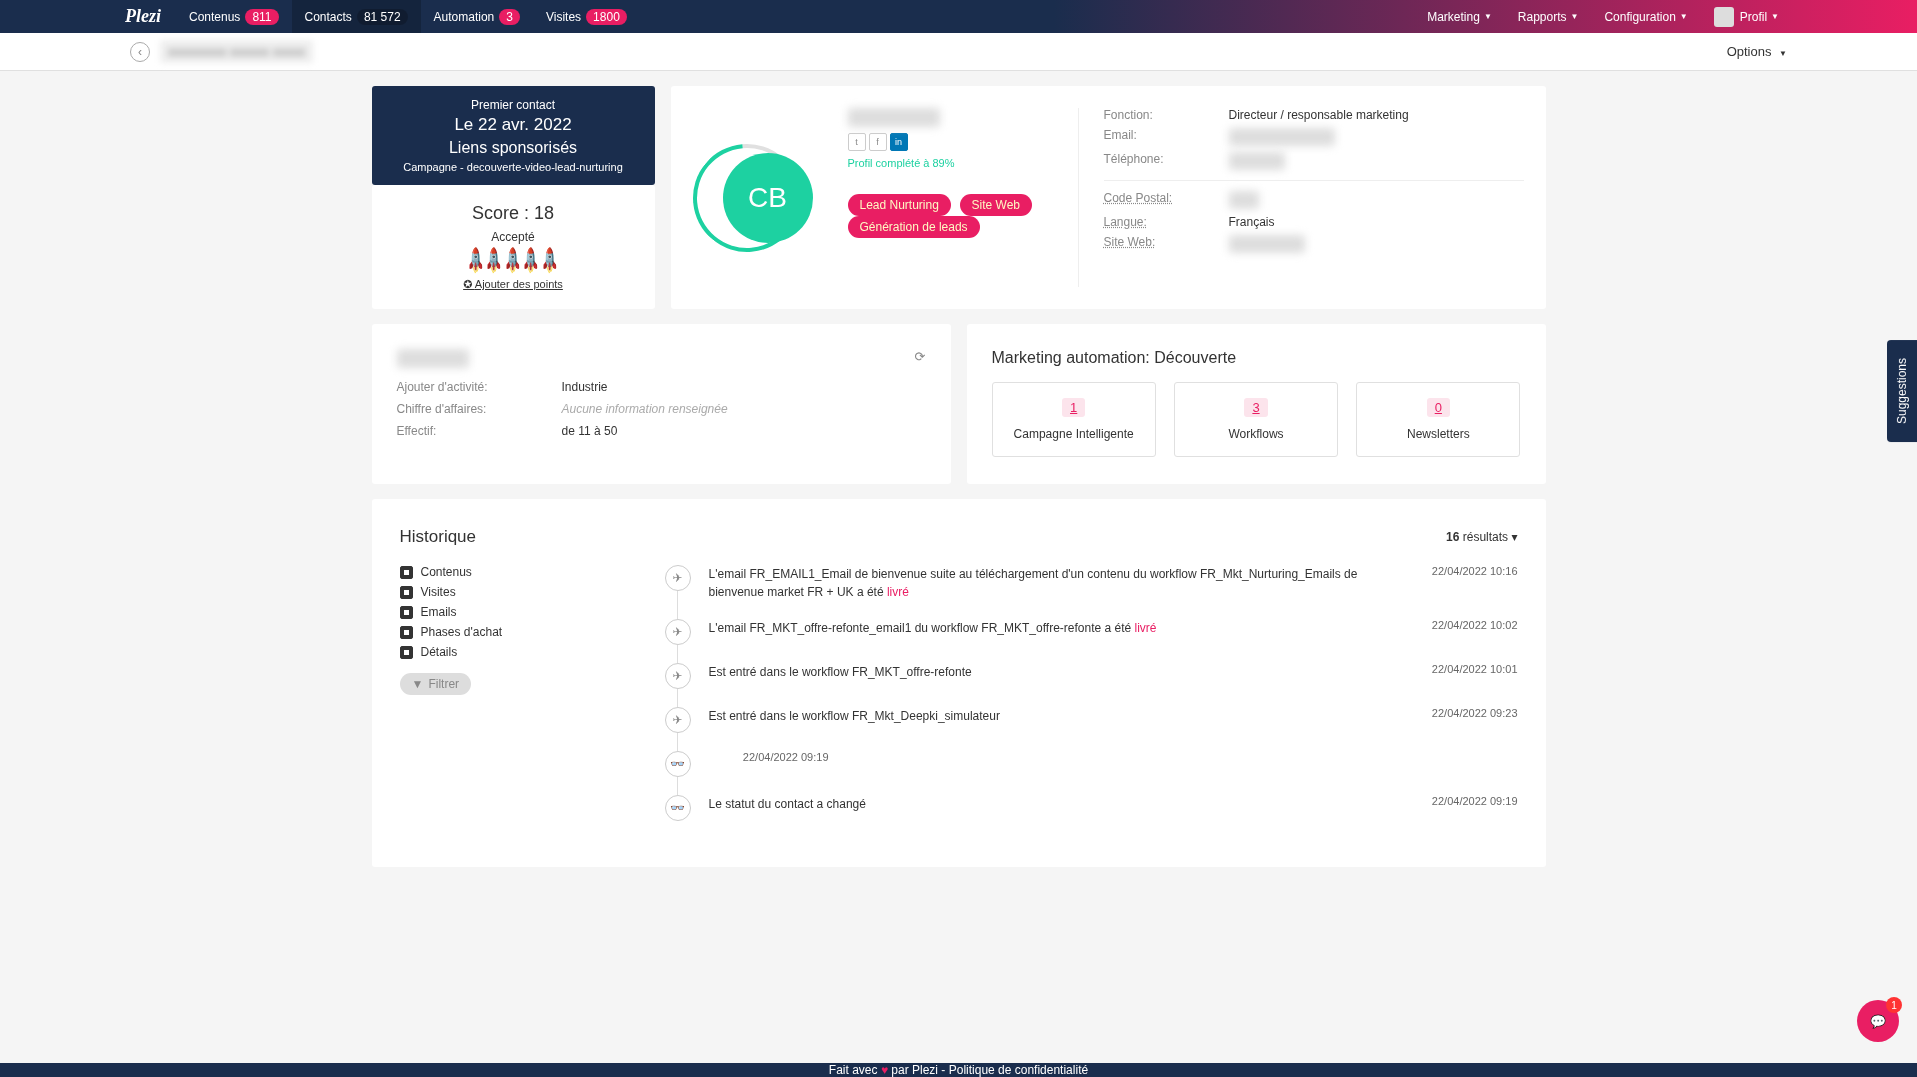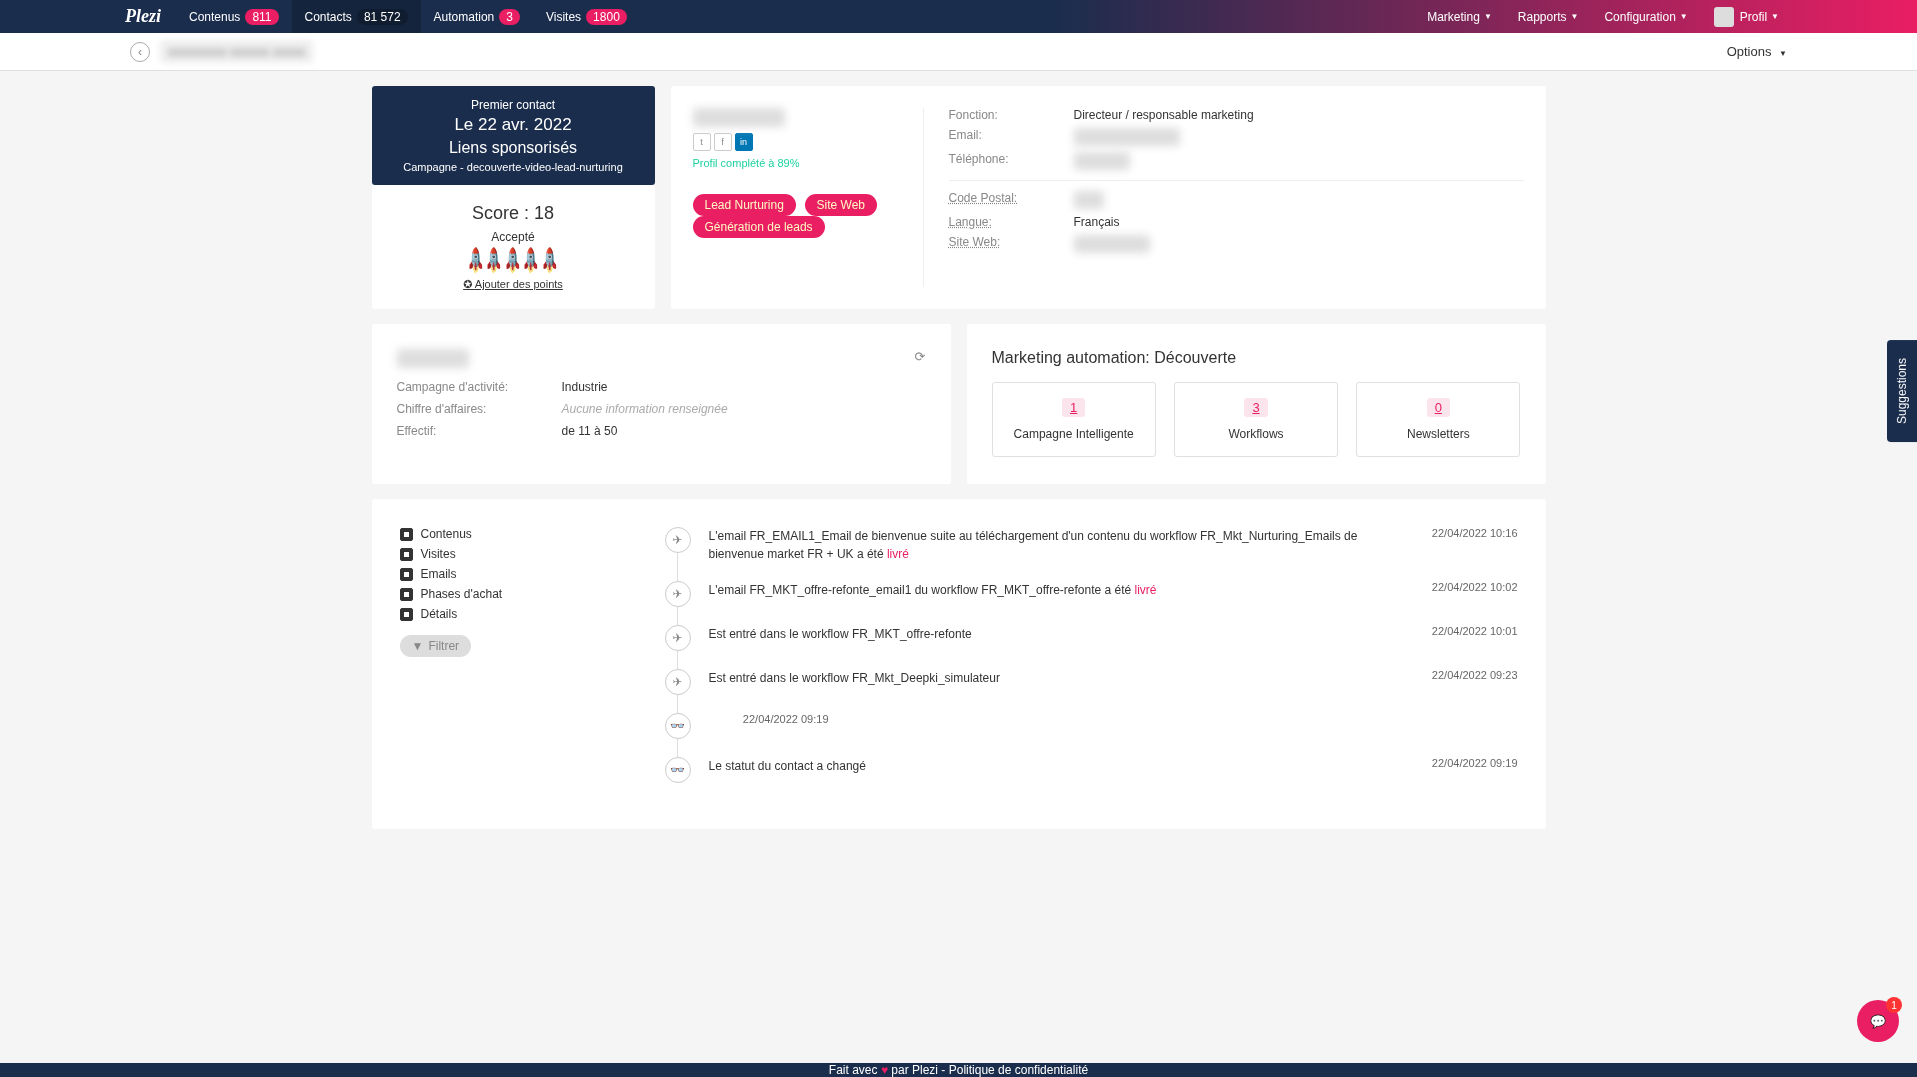--- a/index.html
+++ b/index.html
@@ -149,20 +149,24 @@
       <div class="score-card card">
         <div class="score-title">Score : 18</div>
         <div class="score-status">Accepté</div>
         <div class="rockets">
           <span class="rocket on">🚀</span><span class="rocket on">🚀</span><span class="rocket off">🚀</span><span class="rocket off">🚀</span><span class="rocket off">🚀</span>
         </div>
         <div class="add-points">✪ <span>Ajouter des points</span></div>
       </div>
     </div>
     <div class="main-col card contact-header">
+      <div style="position:relative;display:flex;align-items:center;">
+        <div class="avatar-ring"></div>
+        <div class="avatar-lg">CB</div>
+      </div>
       <div class="contact-info">
         <span class="blur" style="padding:2px 30px;">xxxxx</span>
         <div class="social-icons">
           <span class="social-icon">t</span>
           <span class="social-icon">f</span>
           <span class="social-icon in">in</span>
         </div>
         <div class="profile-pct">Profil complété à 89%</div>
         <div class="tags">
           <span class="tag">Lead Nurturing</span>
@@ -198,21 +202,21 @@
           </div>
       </div>
     </div>
   </div>
 
   <div class="row">
     <div class="card company-card" style="flex:1;">
       <span class="spinner">⟳</span>
       <span class="company-name">xxxxx</span>
       <div class="field-row">
-          <span class="field-label">Campagne d'activité:</span>
+          <span class="field-label">Ajouter d'activité:</span>
           <span>Industrie</span>
         </div>
       <div class="field-row">
           <span class="field-label">Chiffre d'affaires:</span>
           <span class="field-empty">Aucune information renseignée</span>
         </div>
       <div class="field-row">
           <span class="field-label">Effectif:</span>
           <span>de 11 à 50</span>
         </div>
@@ -221,20 +225,24 @@
       <div class="auto-title">Marketing automation: Découverte</div>
       <div class="auto-boxes">
         <div class="auto-box"><span class="auto-count">1</span><div class="auto-label">Campagne Intelligente</div></div>
         <div class="auto-box"><span class="auto-count">3</span><div class="auto-label">Workflows</div></div>
         <div class="auto-box"><span class="auto-count">0</span><div class="auto-label">Newsletters</div></div>
       </div>
     </div>
   </div>
 
   <div class="card history-card">
+    <div class="history-head">
+      <span class="history-title">Historique</span>
+      <span class="history-count"><b>16</b> <span>résultats</span> <span>▾</span></span>
+    </div>
     <div class="history-body">
       <div class="filters">
         <div class="filter-item">
             <span class="checkbox"></span>
             <span>Contenus</span>
           </div>
         <div class="filter-item">
             <span class="checkbox"></span>
             <span>Visites</span>
           </div>

